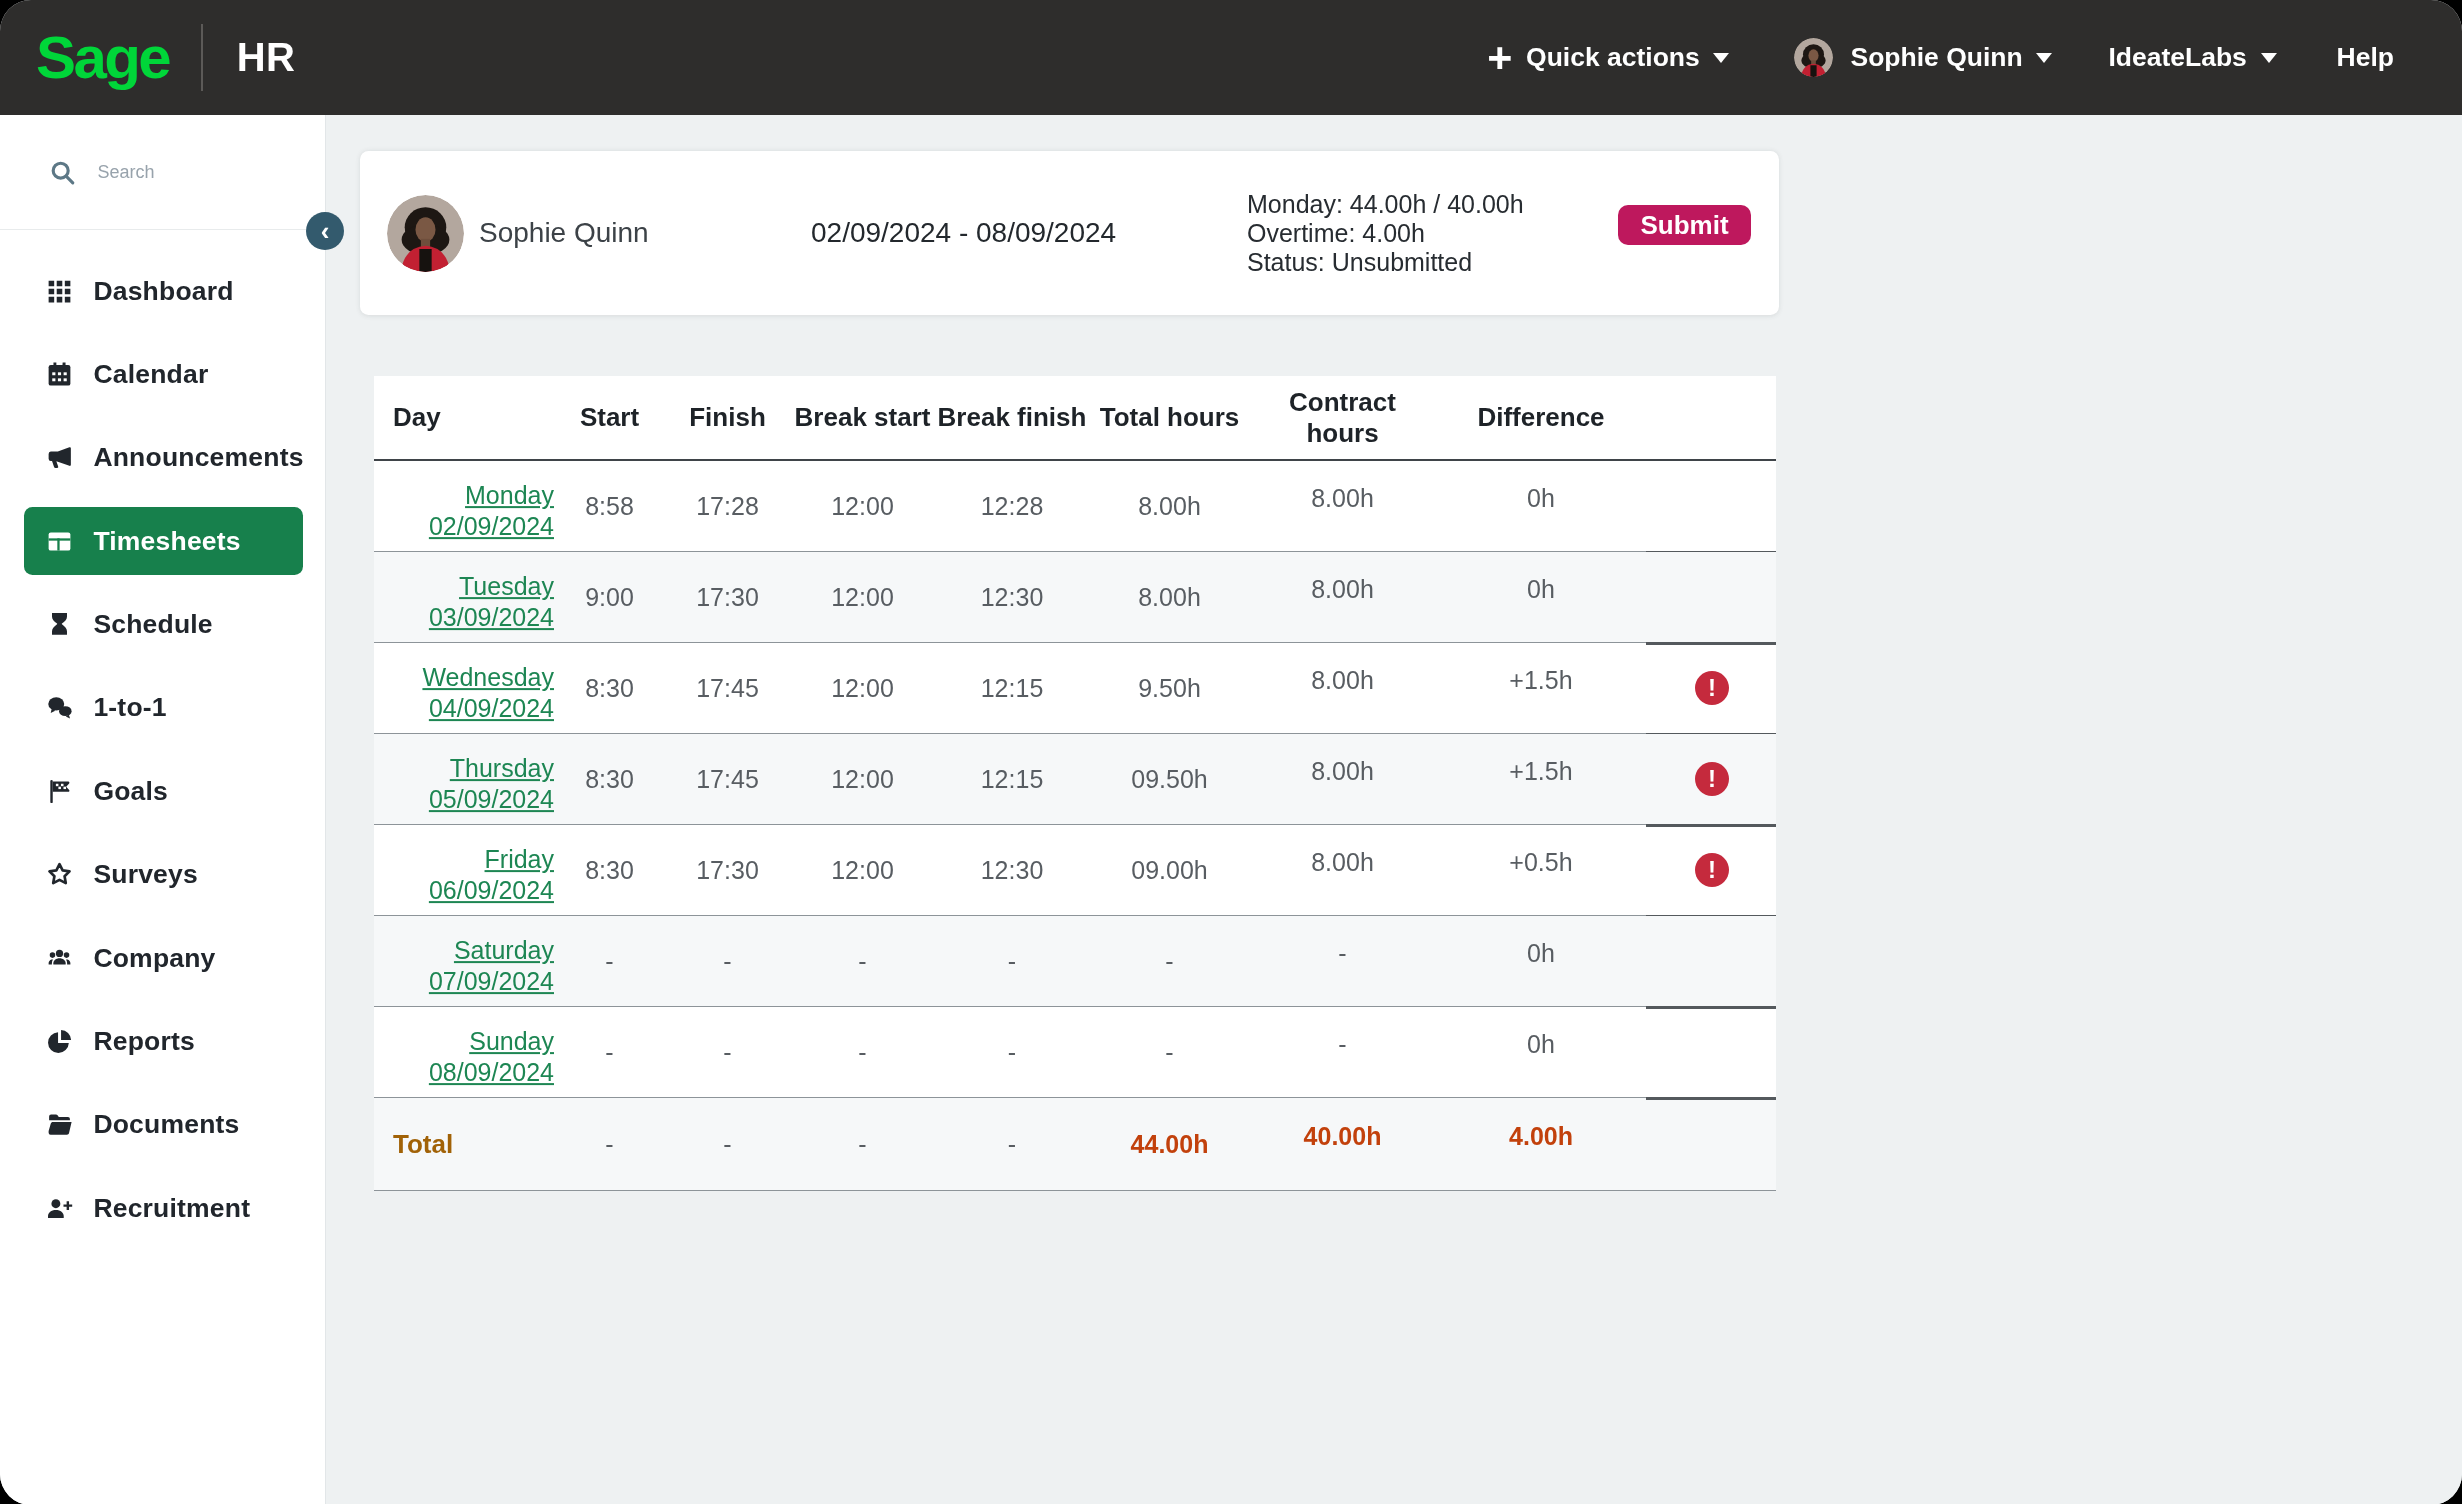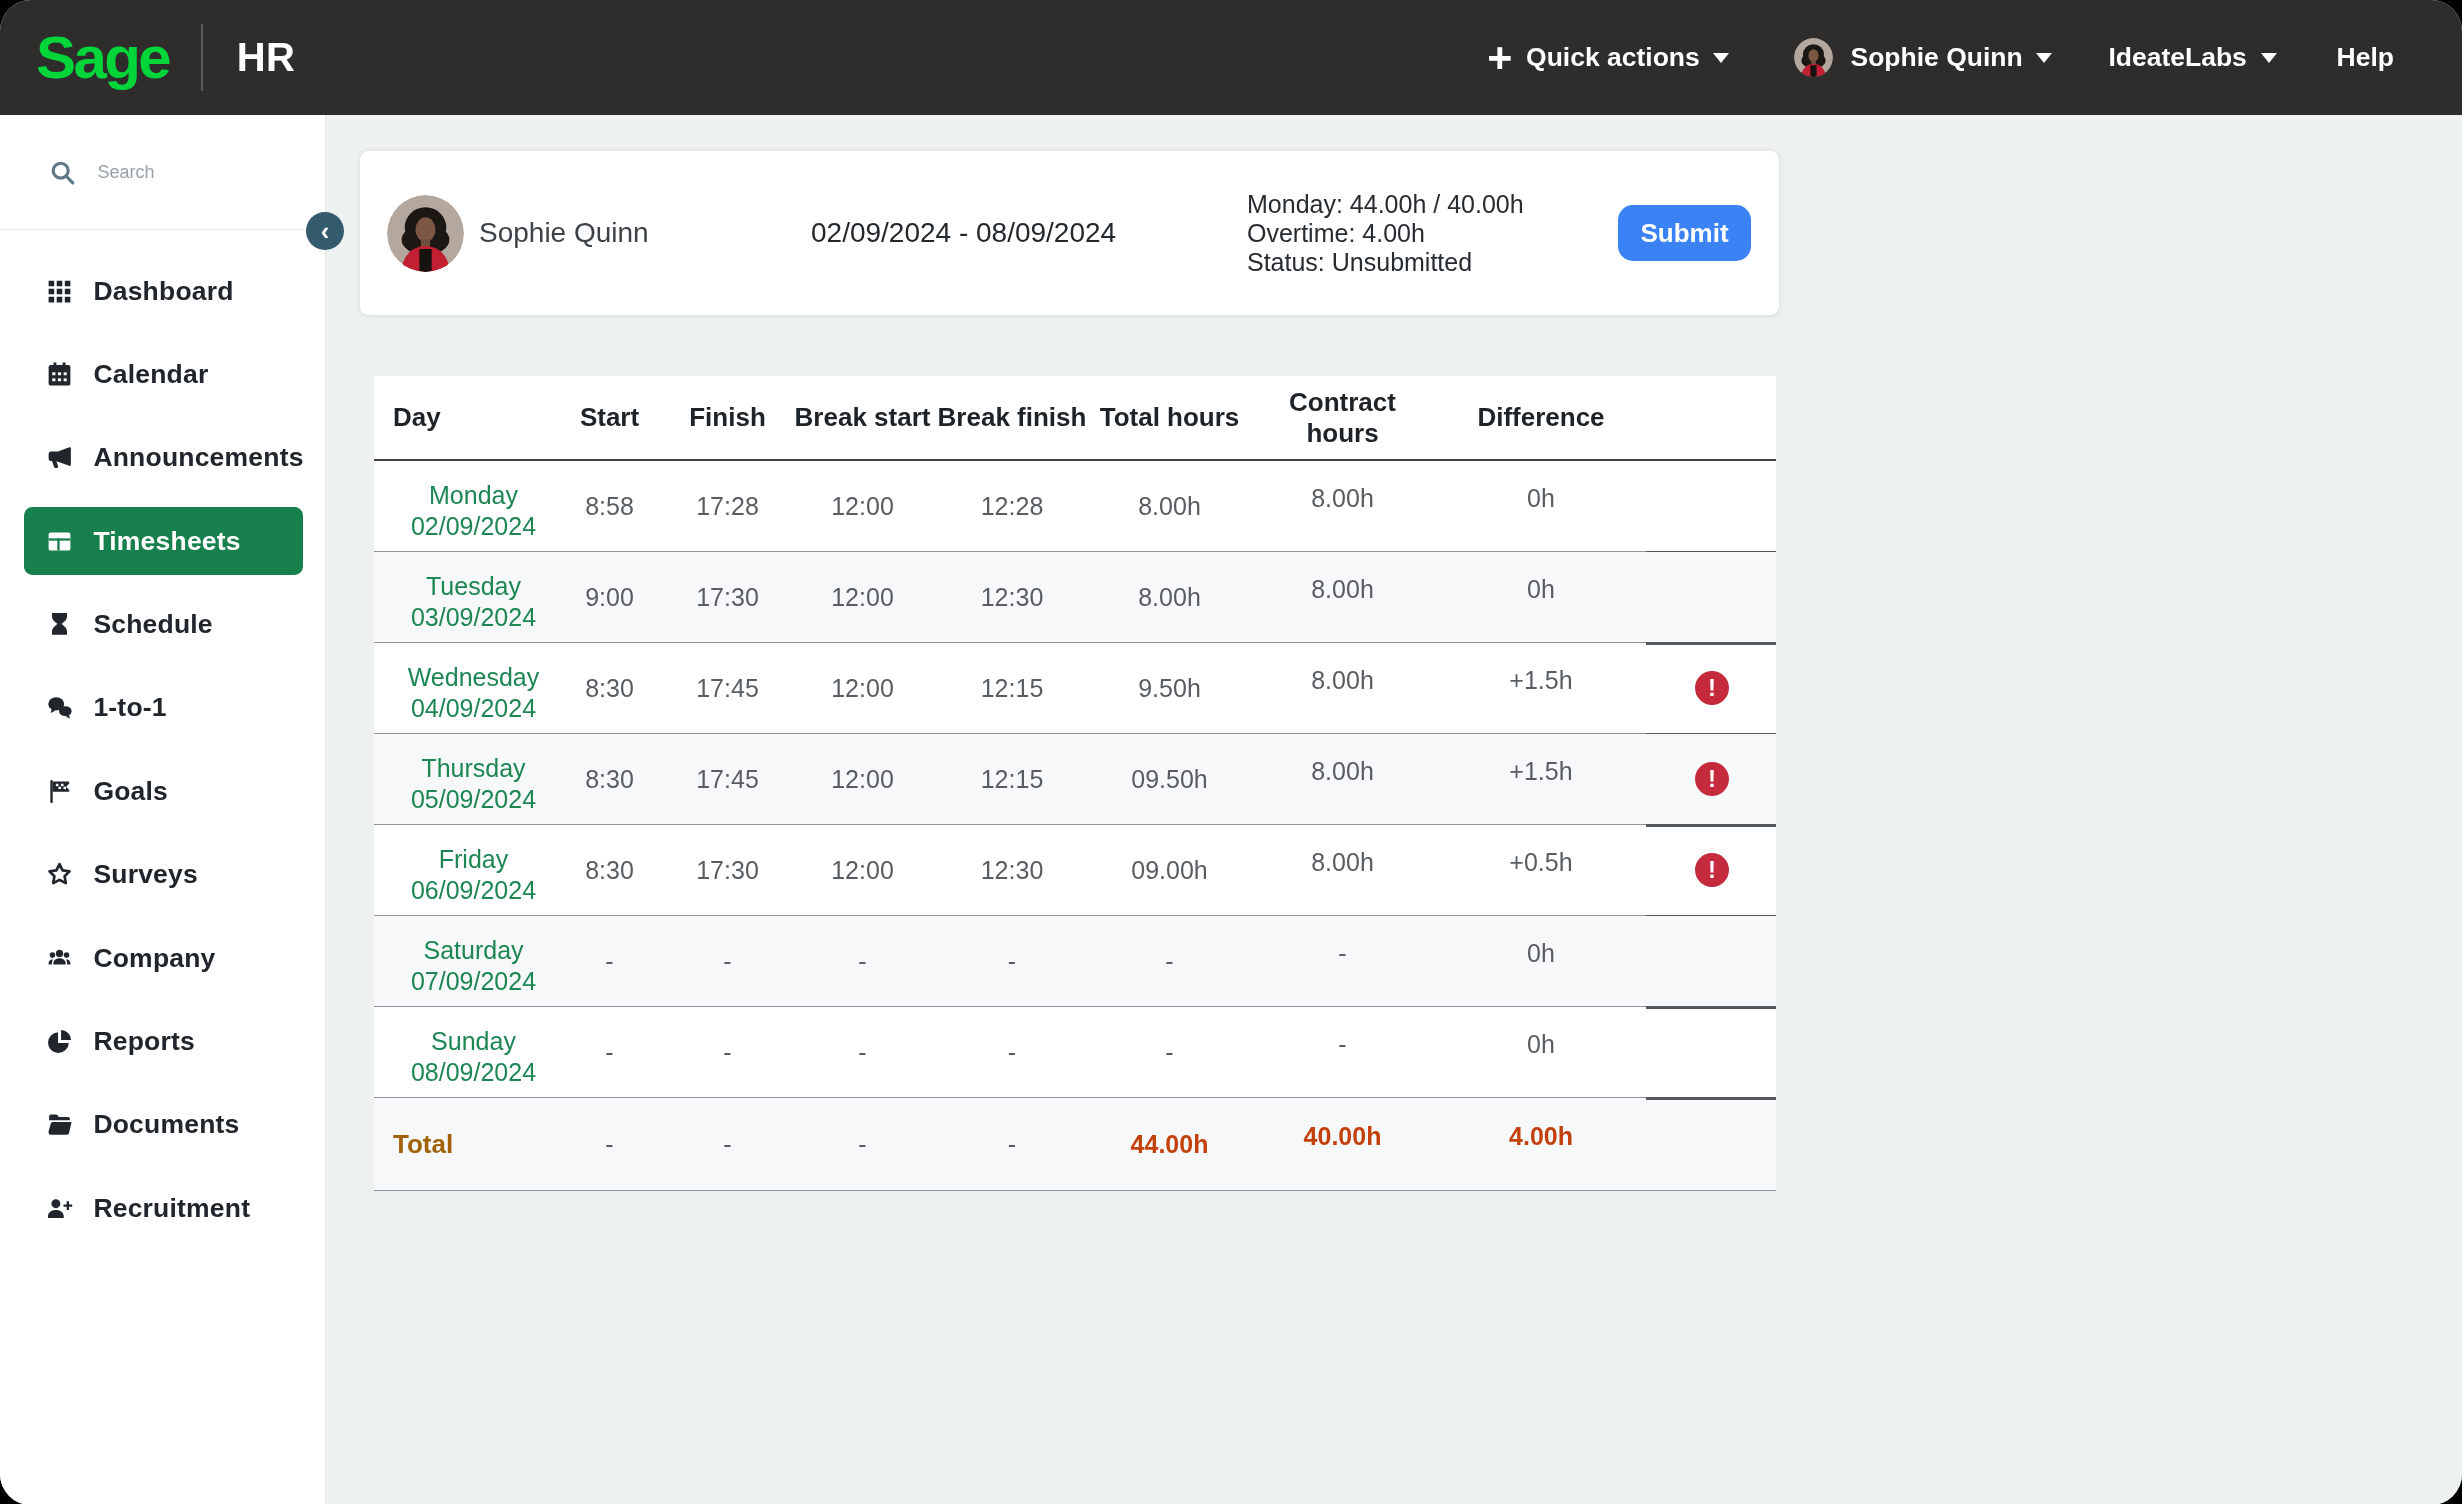--- a/index.html
+++ b/index.html
@@ -72,22 +72,22 @@
   .sum-name {
     position:absolute; left:119px; top:50%; transform:translateY(-50%);
     font-size:28px; color:#3c4247;
   }
   .sum-period {
     position:absolute; left:451px; top:50%; transform:translateY(-50%);
     font-size:28px; color:#23282d;
   }
   .sum-totals { position:absolute; left:887px; top:39px; font-size:25px; color:#272c31; line-height:29px; }
   .submit-btn {
-    position:absolute; left:1258px; top:54px; width:133px; height:56px;
-    background:#3b82f6; border:none; border-radius:15px; cursor:pointer;
+    position:absolute; left:1258px; top:54px; width:133px; height:40px;
+    background:#be185d; border:none; border-radius:10px; cursor:pointer;
     color:#fff; font-family:"Liberation Sans", sans-serif; font-size:26px; font-weight:700;
   }
 
   
   .table-card { position:absolute; left:48px; top:261px; width:1402px; background:#fff; }
   .grid-row {
     display:grid;
     grid-template-columns:180px 111px 125px 145px 154px 161px 185px 212px 130px;
     align-items:center;
   }
@@ -95,22 +95,22 @@
   .th { font-size:26px; font-weight:700; color:#1e2328; text-align:center; }
   .th.day-col { text-align:left; padding-left:19px; }
   .trow { position:relative; height:91px; border-bottom:1.7px solid #8d9499; }
   .trow:nth-child(even) { background:#f6f8f9; }
   .trow::after {
     content:""; position:absolute; right:0; bottom:-2.6px; width:130px; height:2.6px;
     background:#54595d;
   }
   .cell { font-size:25px; color:#585d62; text-align:center; }
   .day-cell {
-    text-align:center; padding-left:19px; line-height:31px; font-size:25px;
-    color:#1d8653; transform:translateY(5.1px); cursor:pointer;
+    text-align:right; padding-left:19px; line-height:31px; font-size:25px;
+    color:#1d8653; transform:translateY(5.1px); cursor:pointer;text-decoration:underline;
   }
   .day-cell span { display:block; }
   .raise { transform:translateY(-7.7px); }
   .icon-cell { display:flex; justify-content:center; }
   .warn {
     width:34px; height:34px; border-radius:50%; background:#c52a3d;
     color:#fff; font-size:24px; font-weight:700; text-align:center; line-height:34px;
   }
   .trow-total { height:93px; background:#f6f8f9; border-bottom:1.7px solid #8d9499; }
   .total-label { font-size:26px; font-weight:700; color:#a16207; text-align:left; padding-left:19px; }

